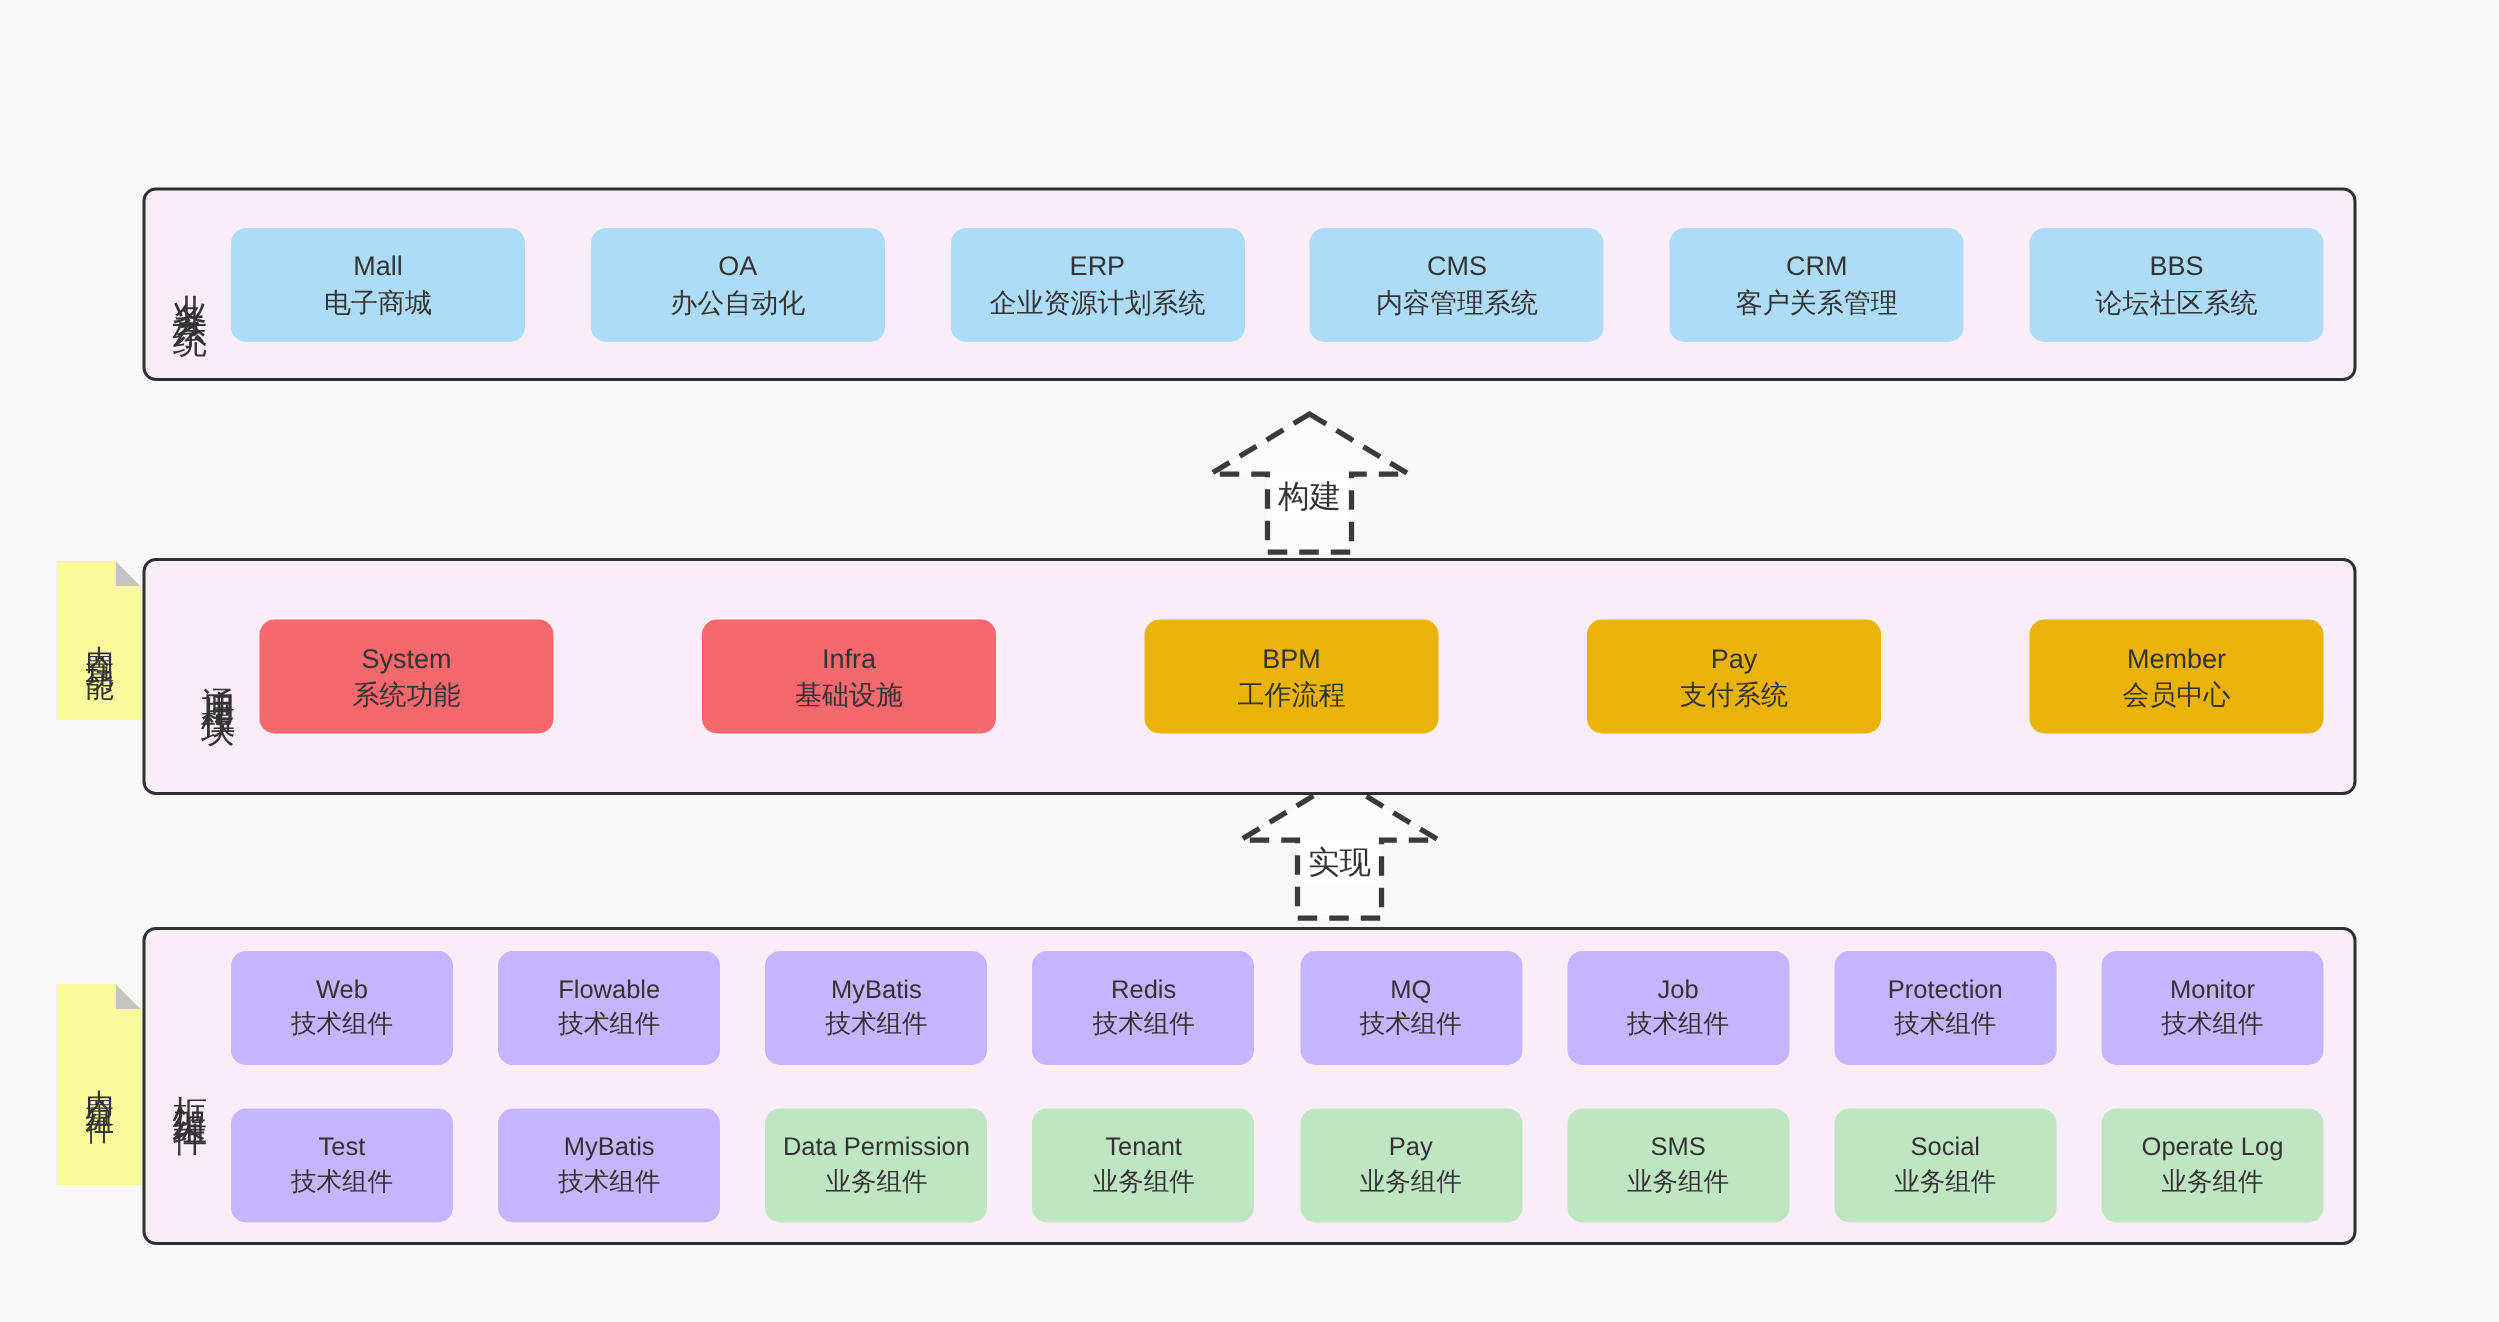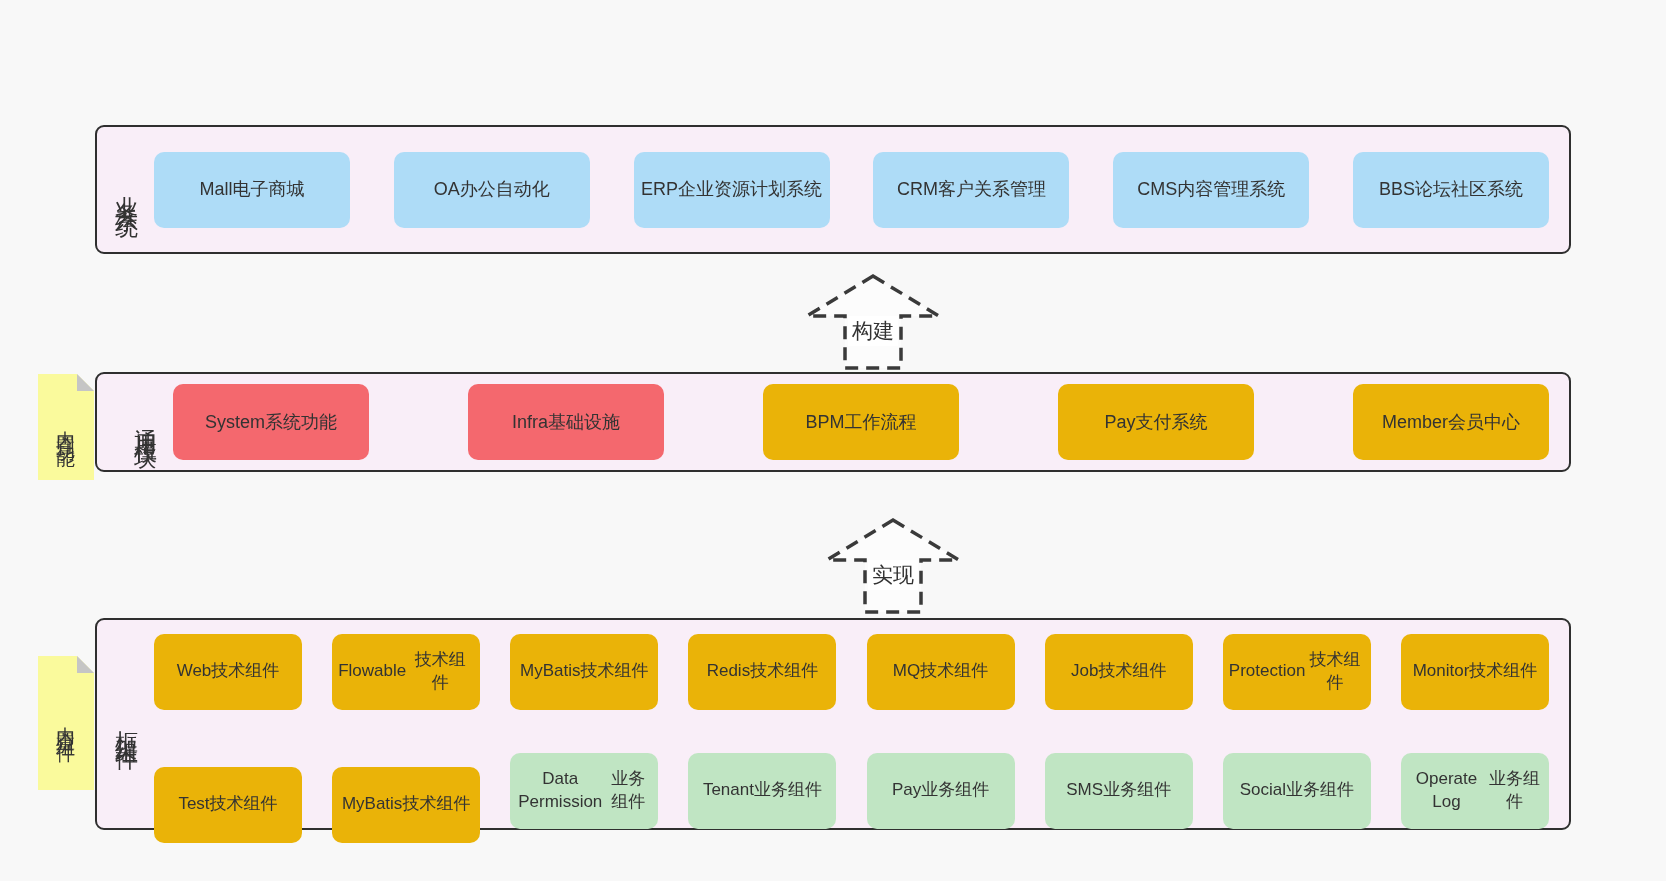--- a/index.html
+++ b/index.html
@@ -15,29 +15,29 @@
   }
   .layer-label {
     writing-mode:vertical-lr; text-orientation:upright;
     font-size:23px; letter-spacing:6px; line-height:1; color:#333;
     margin:0 16px 0 8px; flex:0 0 auto;
   }
   .layer-row { flex:1; display:flex; justify-content:space-between; align-items:center; }
   .layer-col { flex:1; display:flex; flex-direction:column; gap:29px; }
   .box {
     height:76px; border-radius:10px; box-sizing:border-box;
-    display:flex; flex-direction:row; align-items:center; justify-content:center;
+    display:flex; flex-direction:column; align-items:center; justify-content:center;
     text-align:center; font-size:18px; line-height:1.35; color:#333; padding:2px 6px;
   }
   .wide .box  { width:196px; }
   .narrow .box { width:148px; font-size:17px; }
   .v-blue        { background:#aedcf7; }
   .v-red         { background:#f4686e; }
   .v-pink        { background:#eab308; }
-  .v-green       { background:#eab308;margin-top:28px; }
+  .v-green       { background:#c4b5fd; }
   .v-light_green { background:#c0e5c3; }
 
   .note {
     position:absolute; left:38px; width:56px; z-index:1;
     display:flex; align-items:center; justify-content:center;
   }
   .note::before {
     content:""; position:absolute; inset:0; background:#fafa9c;
     clip-path:polygon(0 0, calc(100% - 17px) 0, 100% 17px, 100% 100%, 0 100%);
   }
@@ -76,42 +76,42 @@
     </div>
     <div class="box v-blue">
       <span>OA</span>
       <span>办公自动化</span>
     </div>
     <div class="box v-blue">
       <span>ERP</span>
       <span>企业资源计划系统</span>
     </div>
     <div class="box v-blue">
+      <span>CMS</span>
+      <span>内容管理系统</span>
+    </div>
+    <div class="box v-blue">
       <span>CRM</span>
       <span>客户关系管理</span>
-    </div>
-    <div class="box v-blue">
-      <span>CMS</span>
-      <span>内容管理系统</span>
     </div>
     <div class="box v-blue">
       <span>BBS</span>
       <span>论坛社区系统</span>
     </div>
   </div>
 </section>
 
 <div class="arrow" style="left:803px;top:272px;">
   <svg width="140" height="100" viewBox="0 0 140 100">
     <polygon points="70,4 136,44 98,44 98,96 42,96 42,44 4,44" fill="#fcfcfc" stroke="#3a3a3a" stroke-width="3.5" stroke-dasharray="13 8"></polygon>
   </svg>
   <span class="arrow-label">构建</span>
 </div>
 
-<section class="layer" style="top:372px;height:100px;padding-left:29px;">
+<section class="layer" style="top:372px;height:158px;padding-left:29px;">
   <div class="layer-label">通用模块</div>
   <div class="layer-row wide">
     <div class="box v-red">
       <span>System</span>
       <span>系统功能</span>
     </div>
     <div class="box v-red">
       <span>Infra</span>
       <span>基础设施</span>
     </div>

